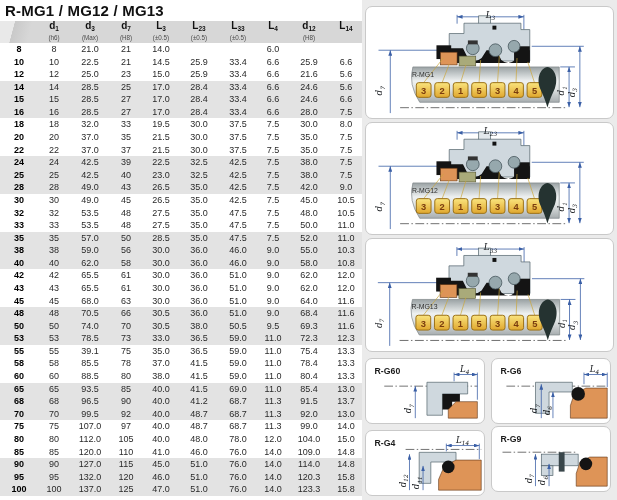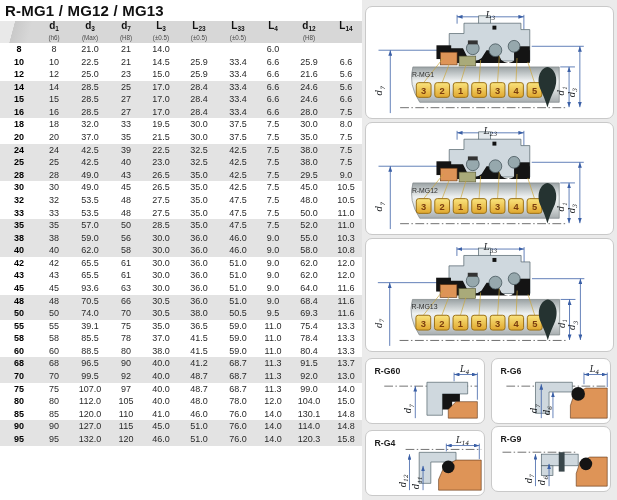--- a/index.html
+++ b/index.html
@@ -259,20 +259,32 @@
             <td>20</td>
             <td>37.0</td>
             <td>35</td>
             <td>21.5</td>
             <td>30.0</td>
             <td>37.5</td>
             <td>7.5</td>
             <td>35.0</td>
             <td>7.5</td>
           </tr>
+          <tr>
+            <td class="c0">22</td>
+            <td>22</td>
+            <td>37.0</td>
+            <td>37</td>
+            <td>21.5</td>
+            <td>30.0</td>
+            <td>37.5</td>
+            <td>7.5</td>
+            <td>35.0</td>
+            <td>7.5</td>
+          </tr>
           <tr class="alt">
             <td class="c0">24</td>
             <td>24</td>
             <td>42.5</td>
             <td>39</td>
             <td>22.5</td>
             <td>32.5</td>
             <td>42.5</td>
             <td>7.5</td>
             <td>38.0</td>
@@ -292,21 +304,21 @@
           </tr>
           <tr class="alt">
             <td class="c0">28</td>
             <td>28</td>
             <td>49.0</td>
             <td>43</td>
             <td>26.5</td>
             <td>35.0</td>
             <td>42.5</td>
             <td>7.5</td>
-            <td>29.5</td>
+            <td>42.0</td>
             <td>9.0</td>
           </tr>
           <tr>
             <td class="c0">30</td>
             <td>30</td>
             <td>49.0</td>
             <td>45</td>
             <td>26.5</td>
             <td>35.0</td>
             <td>42.5</td>
@@ -394,21 +406,21 @@
             <td>30.0</td>
             <td>36.0</td>
             <td>51.0</td>
             <td>9.0</td>
             <td>62.0</td>
             <td>12.0</td>
           </tr>
           <tr>
             <td class="c0">45</td>
             <td>45</td>
-            <td>93.6</td>
+            <td>68.0</td>
             <td>63</td>
             <td>30.0</td>
             <td>36.0</td>
             <td>51.0</td>
             <td>9.0</td>
             <td>64.0</td>
             <td>11.6</td>
           </tr>
           <tr class="alt">
             <td class="c0">48</td>
@@ -427,20 +439,32 @@
             <td>50</td>
             <td>74.0</td>
             <td>70</td>
             <td>30.5</td>
             <td>38.0</td>
             <td>50.5</td>
             <td>9.5</td>
             <td>69.3</td>
             <td>11.6</td>
           </tr>
+          <tr class="alt">
+            <td class="c0">53</td>
+            <td>53</td>
+            <td>78.5</td>
+            <td>73</td>
+            <td>33.0</td>
+            <td>36.5</td>
+            <td>59.0</td>
+            <td>11.0</td>
+            <td>72.3</td>
+            <td>12.3</td>
+          </tr>
           <tr>
             <td class="c0">55</td>
             <td>55</td>
             <td>39.1</td>
             <td>75</td>
             <td>35.0</td>
             <td>36.5</td>
             <td>59.0</td>
             <td>11.0</td>
             <td>75.4</td>
@@ -464,20 +488,32 @@
             <td>88.5</td>
             <td>80</td>
             <td>38.0</td>
             <td>41.5</td>
             <td>59.0</td>
             <td>11.0</td>
             <td>80.4</td>
             <td>13.3</td>
           </tr>
           <tr class="alt">
+            <td class="c0">65</td>
+            <td>65</td>
+            <td>93.5</td>
+            <td>85</td>
+            <td>40.0</td>
+            <td>41.5</td>
+            <td>69.0</td>
+            <td>11.0</td>
+            <td>85.4</td>
+            <td>13.0</td>
+          </tr>
+          <tr class="alt">
             <td class="c0">68</td>
             <td>68</td>
             <td>96.5</td>
             <td>90</td>
             <td>40.0</td>
             <td>41.2</td>
             <td>68.7</td>
             <td>11.3</td>
             <td>91.5</td>
             <td>13.7</td>
@@ -520,21 +556,21 @@
           </tr>
           <tr>
             <td class="c0">85</td>
             <td>85</td>
             <td>120.0</td>
             <td>110</td>
             <td>41.0</td>
             <td>46.0</td>
             <td>76.0</td>
             <td>14.0</td>
-            <td>130.1</td>
+            <td>109.0</td>
             <td>14.8</td>
           </tr>
           <tr class="alt">
             <td class="c0">90</td>
             <td>90</td>
             <td>127.0</td>
             <td>115</td>
             <td>45.0</td>
             <td>51.0</td>
             <td>76.0</td>
@@ -545,20 +581,32 @@
           <tr class="alt">
             <td class="c0">95</td>
             <td>95</td>
             <td>132.0</td>
             <td>120</td>
             <td>46.0</td>
             <td>51.0</td>
             <td>76.0</td>
             <td>14.0</td>
             <td>120.3</td>
+            <td>15.8</td>
+          </tr>
+          <tr class="alt">
+            <td class="c0">100</td>
+            <td>100</td>
+            <td>137.0</td>
+            <td>125</td>
+            <td>47.0</td>
+            <td>51.0</td>
+            <td>76.0</td>
+            <td>14.0</td>
+            <td>123.3</td>
             <td>15.8</td>
           </tr>
         </tbody>
     </table>
   </div>
 
   <div class="diagram-area">
 
     <div class="panel main-panel" style="top:6px">
       <svg viewBox="0 0 250 113" width="247" height="111">

